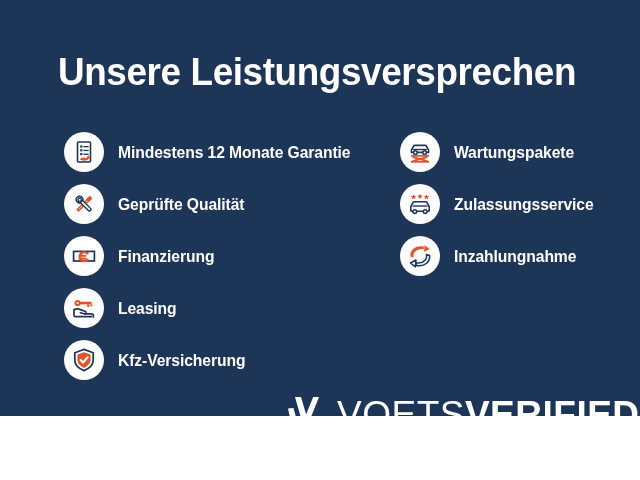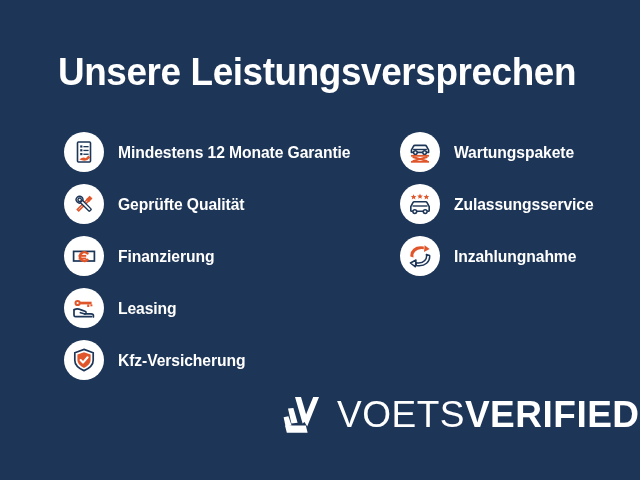--- a/index.html
+++ b/index.html
@@ -9,21 +9,21 @@
   body {
     width: 640px;
     height: 480px;
     overflow: hidden;
     font-family: "Liberation Sans", sans-serif;
   }
 
   #banner {
     position: relative;
     width: 640px;
-    height: 480px;
+    height: 416px;
     background: #1d3557;
     box-sizing: border-box;
   }
 
   #headline {
     position: absolute;
     left: 58px;
     top: 50px;
     font-family: "Liberation Sans", sans-serif;
     font-weight: bold;

